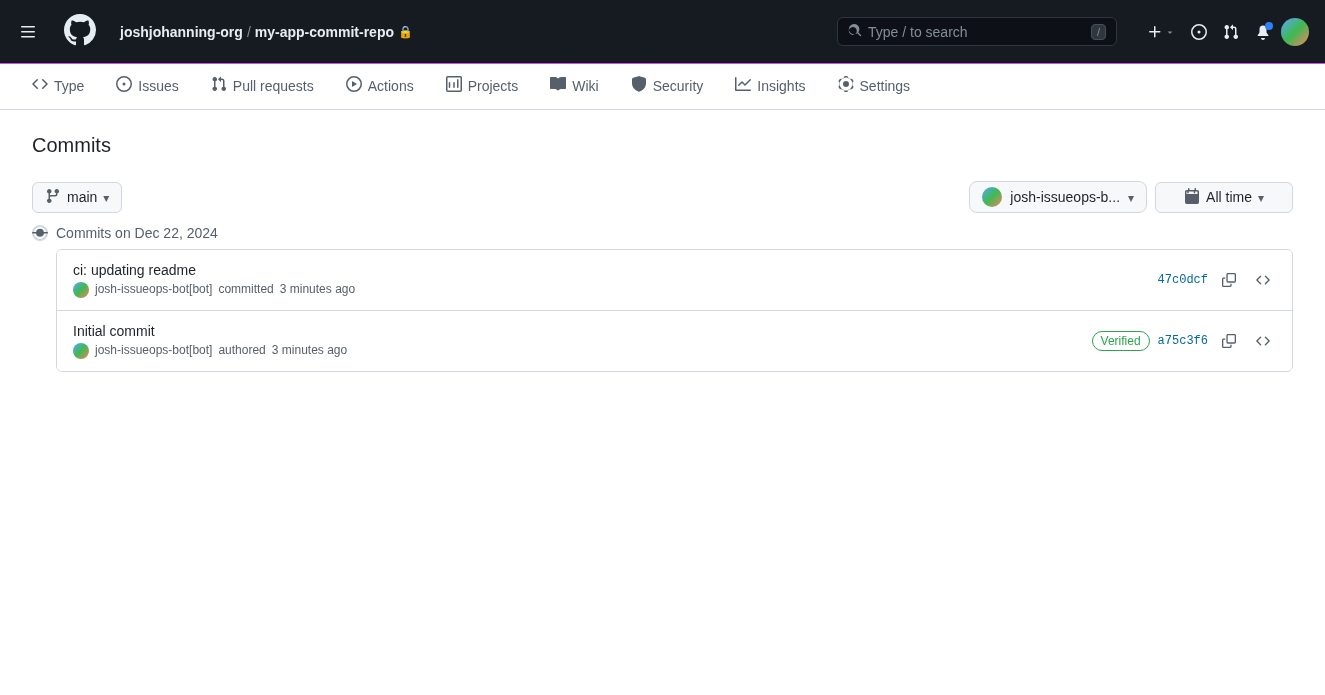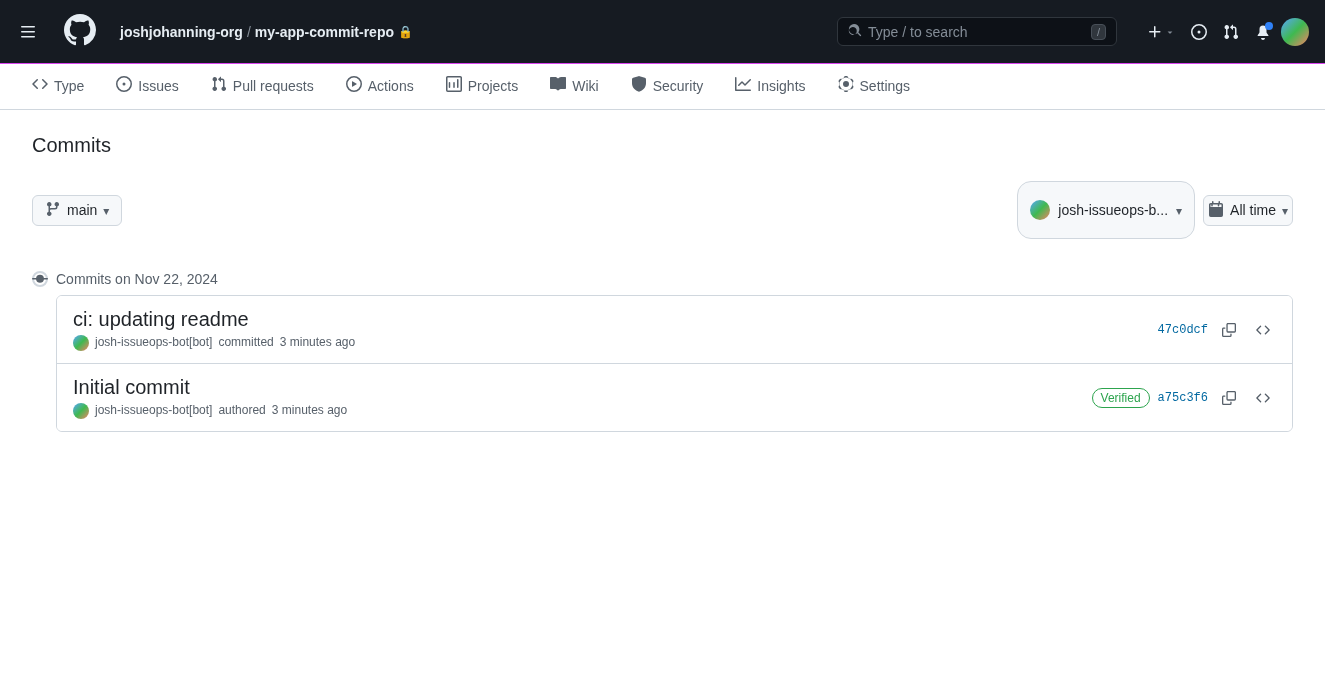--- a/index.html
+++ b/index.html
@@ -56,42 +56,42 @@
       cursor: pointer; white-space: nowrap; background: none; border-top: none; border-left: none; border-right: none;
     }
 
     
     .main-content { padding: 24px 32px; }
     .page-title { font-size: 20px; font-weight: 400; color: #1f2328; margin-bottom: 24px; }
 
     
     .commits-toolbar {
       display: flex; align-items: center; justify-content: space-between;
-      margin-bottom: 32px;
+      margin-bottom: 12px;
     }
     .branch-selector {
       display: flex; align-items: center; gap: 6px;
       border: 1px solid #d0d7de; border-radius: 6px;
       padding: 5px 12px; font-size: 14px; cursor: pointer;
       background: #f6f8fa; color: #1f2328;
     }
 
     .right-controls { display: flex; align-items: center; gap: 8px; }
     .author-selector {
       display: flex; align-items: center; gap: 8px;
-      border: 1px solid #d0d7de; border-radius: 14px;
-      padding: 18px 12px; font-size: 14px; cursor: pointer;
+      border: 1px solid #d0d7de; border-radius: 8px;
+      padding: 5px 12px; font-size: 14px; cursor: pointer;
       background: #f6f8fa; color: #1f2328;
     }
     .author-avatar { width: 20px; height: 20px; border-radius: 50%; background: linear-gradient(135deg, #58a6ff, #3fb950, #f78166); }
 
     .time-selector {
       display: flex; align-items: center; gap: 6px;
       border: 1px solid #d0d7de; border-radius: 6px;
-      padding: 5px 4px; font-size: 14px; cursor: pointer;
+      padding: 5px 28px; font-size: 14px; cursor: pointer;
       background: #f6f8fa; color: #1f2328;
     }
 
     
     .commits-section { position: relative; }
     .commits-date-row {
       display: flex; align-items: center; gap: 8px;
       margin-bottom: 8px; padding-left: 0;
     }
     .timeline-dot {
@@ -105,21 +105,21 @@
       border: 1px solid #d0d7de; border-radius: 6px;
       overflow: hidden; margin-left: 24px;
     }
     .commit-row {
       display: flex; align-items: center; justify-content: space-between;
       padding: 12px 16px; background: #ffffff;
     }
     .commit-row + .commit-row { border-top: 1px solid #d0d7de; }
 
     .commit-left { display: flex; flex-direction: column; gap: 4px; }
-    .commit-message { font-size: 20px; color: #1f2328; font-weight: 400; }
+    .commit-message { font-size: 14px; color: #1f2328; font-weight: 400; }
     .commit-message a { color: #1f2328; text-decoration: none; }
     .commit-meta { display: flex; align-items: flex-start; gap: 6px; font-size: 12px; color: #57606a; }
     .commit-author-avatar { width: 16px; height: 16px; border-radius: 50%; background: linear-gradient(135deg, #58a6ff, #3fb950, #f78166); flex-shrink: 0; }
     .commit-author-link { color: #57606a; text-decoration: none; }
 
     .commit-right { display: flex; align-items: center; gap: 8px; }
     .verified-badge {
       border: 1px solid #2da44e; border-radius: 20px;
       padding: 2px 8px; font-size: 12px; color: #2da44e; font-weight: 500; margin-left: 16px;
     }
@@ -310,21 +310,21 @@
     </div>
   </div>
 
   <div class="commits-section">
     <div class="commits-date-row">
       <div class="timeline-dot">
         <svg width="16" height="16" viewBox="0 0 16 16" fill="#57606a" style="margin:-2px 0 0 -2px">
           <path d="M10.5 7.75a2.5 2.5 0 11-5 0 2.5 2.5 0 015 0zm1.43.75a4.002 4.002 0 01-7.86 0H.75a.75.75 0 010-1.5h3.32a4.001 4.001 0 017.86 0h3.32a.75.75 0 010 1.5h-3.32z"></path>
         </svg>
       </div>
-      <span class="commits-date">Commits on Nov 22, 2024</span>
+      <span class="commits-date">Commits on Dec 22, 2024</span>
     </div>
 
     <div class="commits-list">
 
       <div class="commit-row">
         <div class="commit-left">
           <div class="commit-message">
             <a href="#">ci: updating readme</a>
           </div>
           <div class="commit-meta">

